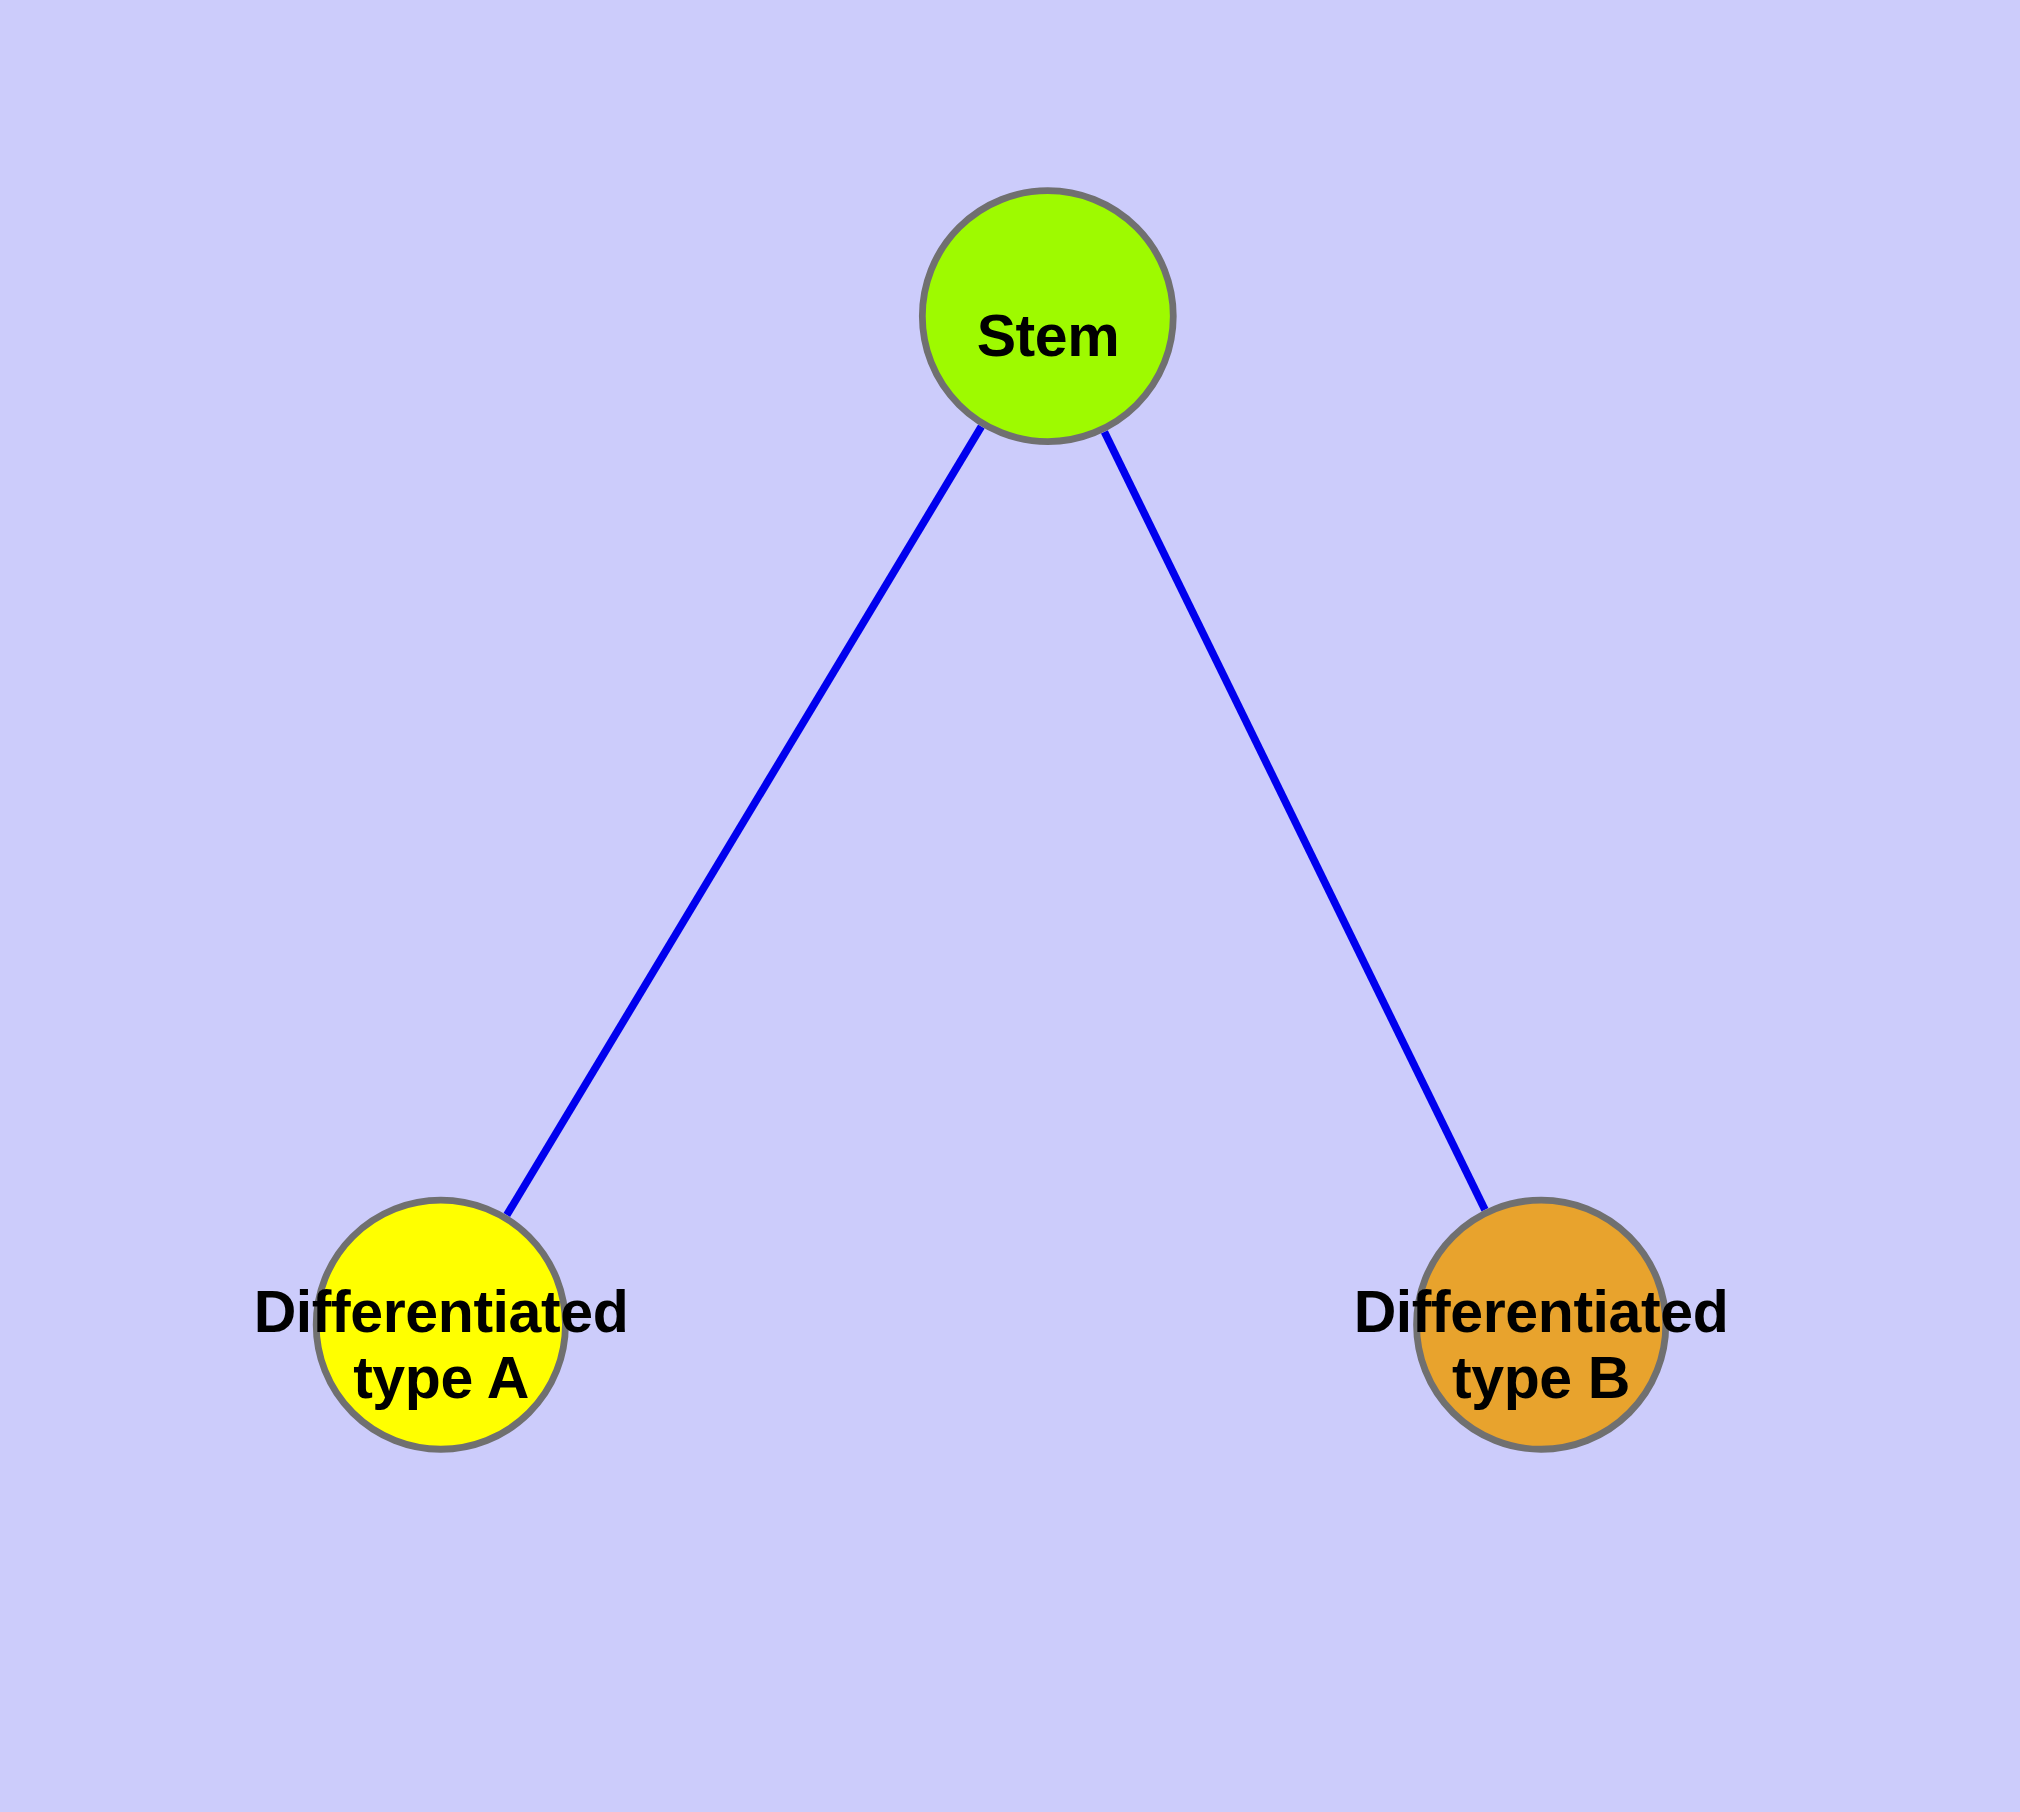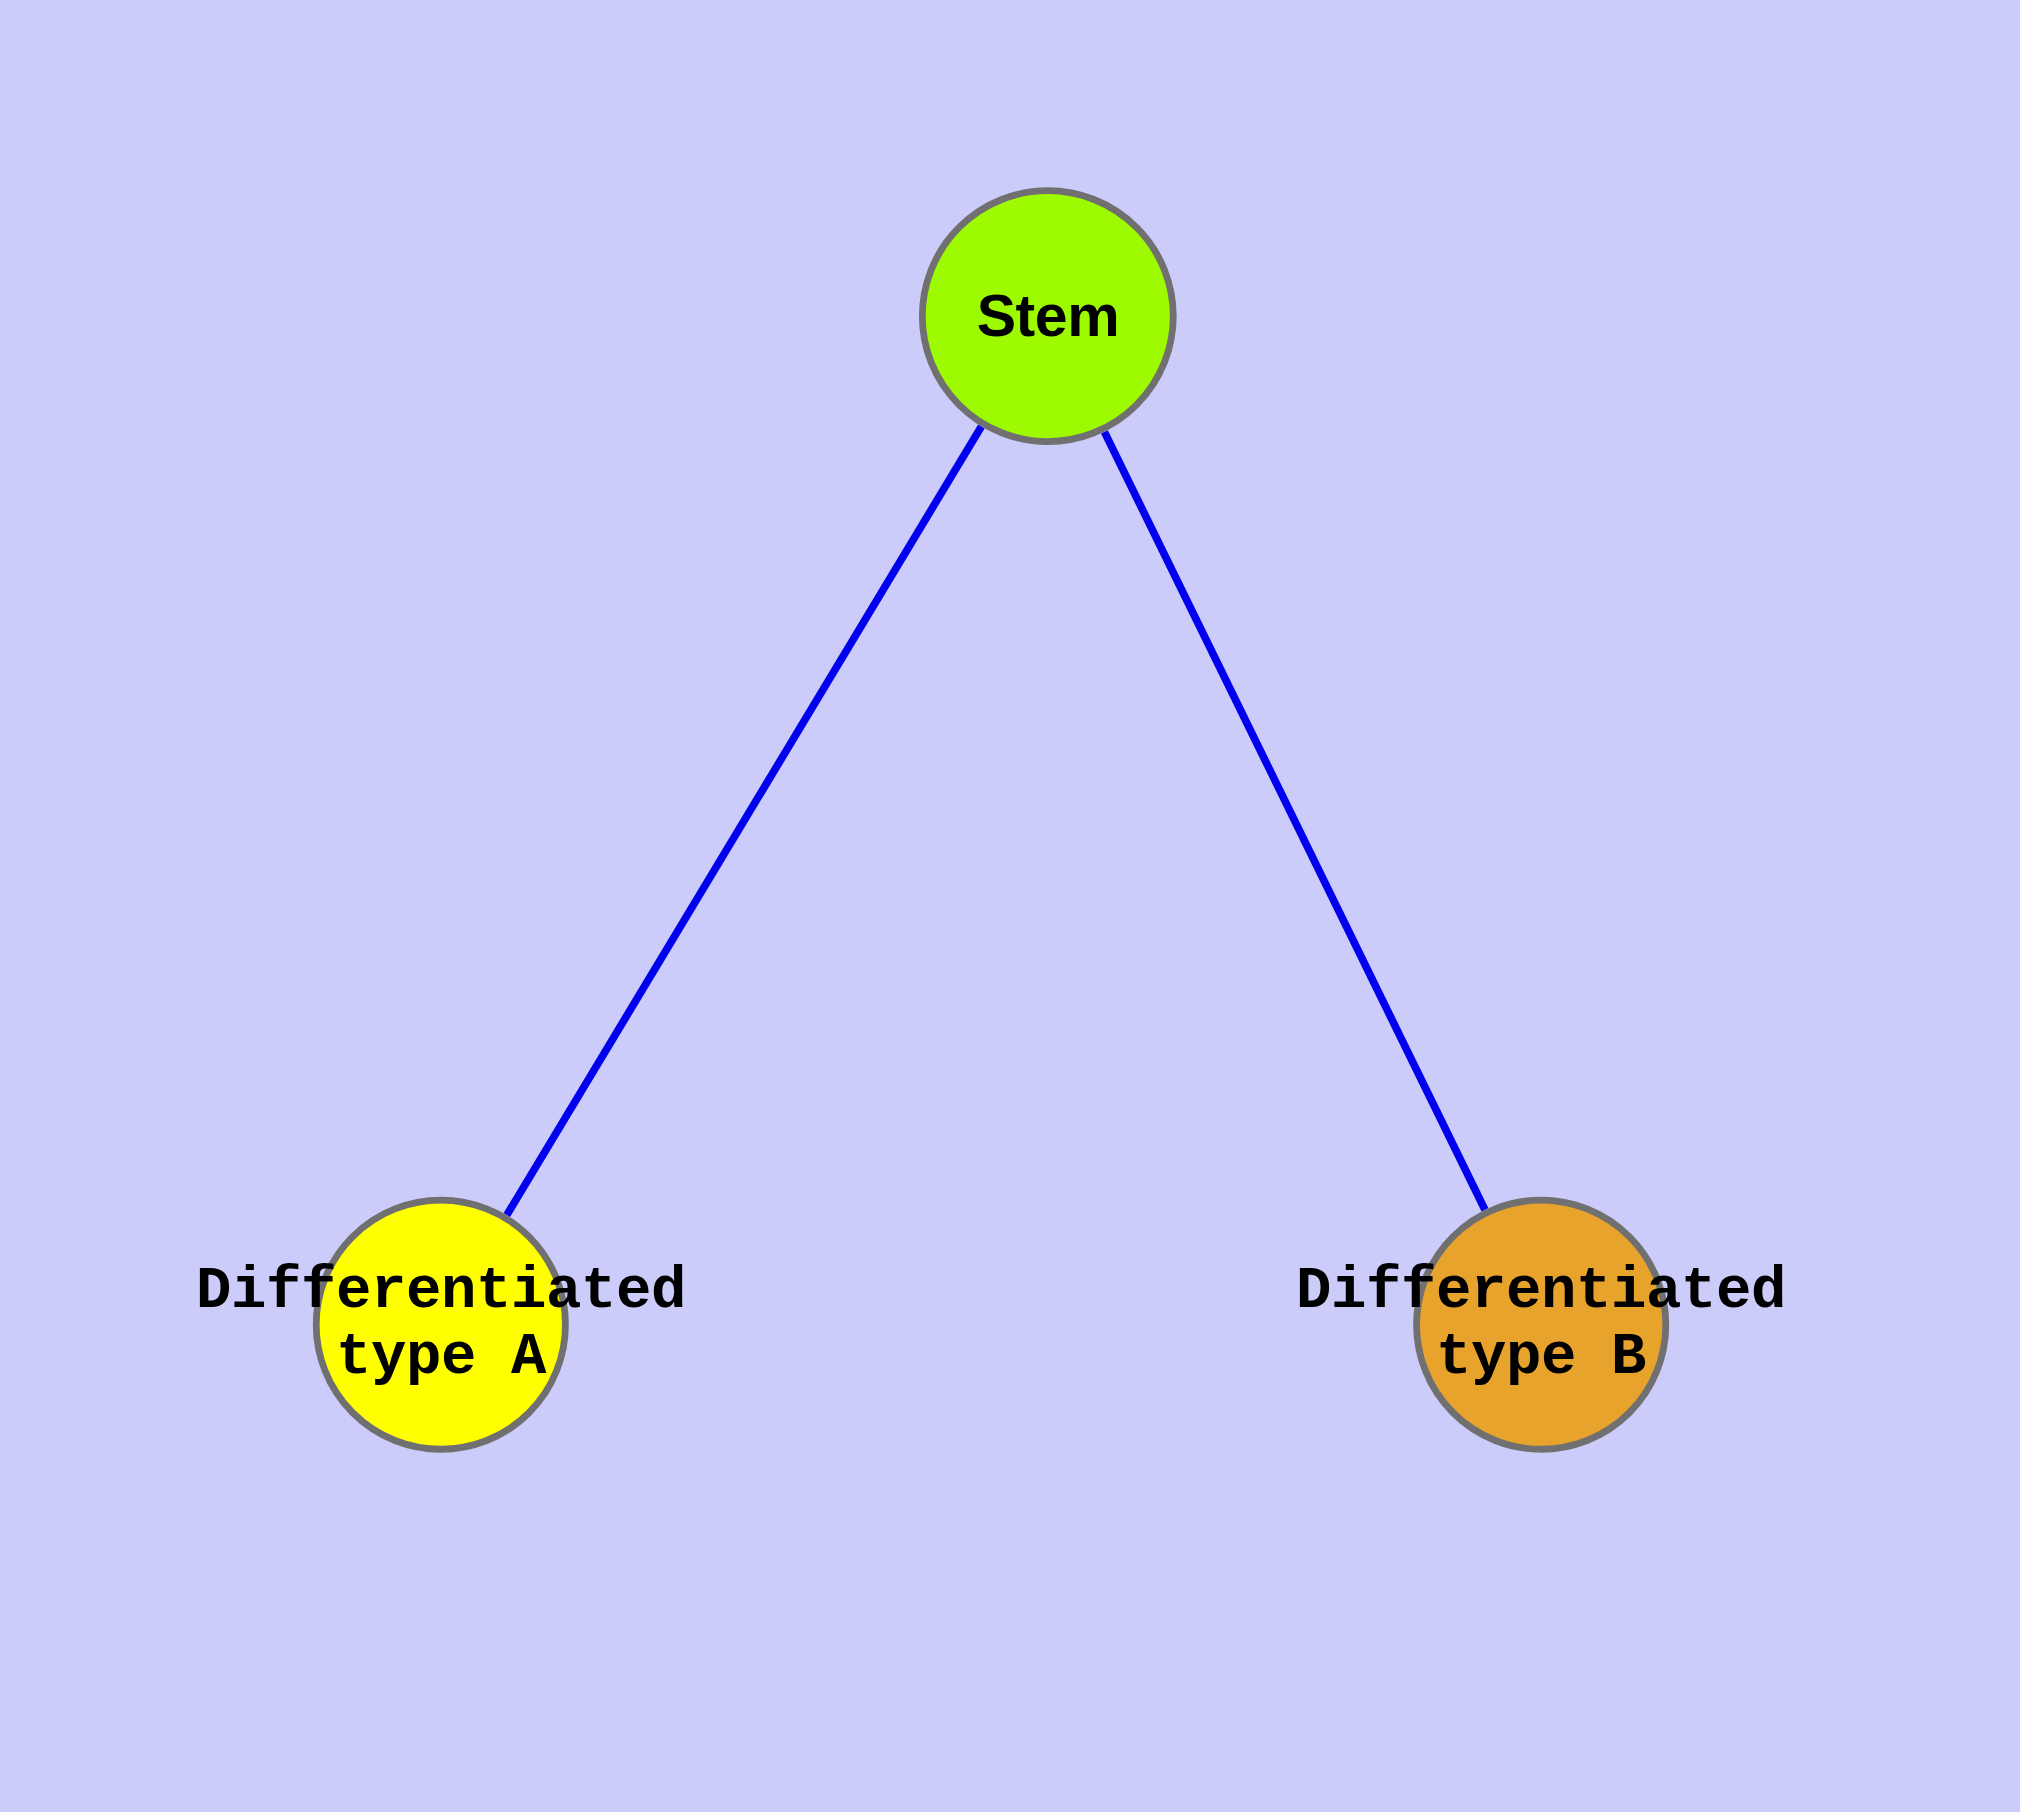--- a/index.html
+++ b/index.html
@@ -29,27 +29,27 @@
   .node-label {
     position: absolute;
     color: #000000;
     font-weight: bold;
     text-align: center;
     white-space: pre;
     line-height: 1.12;
     letter-spacing: -0.4px;
     pointer-events: none;
     transform: translate(-50%, -50%);
+    margin-top: 20px;
   }
   .node-label.single {
     font-size: 59px;
   }
   .node-label.multi {
     font-size: 59px;
-    font-family: Liberation Mono, monospace;
   }
 </style>
 </head>
 <body>
 
 <div id="canvas" style="width: 2021px; height: 1812px;">
 
   <div id="graph-bg" style="background: rgb(204, 204, 251);"></div>
 
   <svg id="graph-svg" viewBox="0 0 2384 2138" preserveAspectRatio="none" xmlns="http://www.w3.org/2000/svg">

